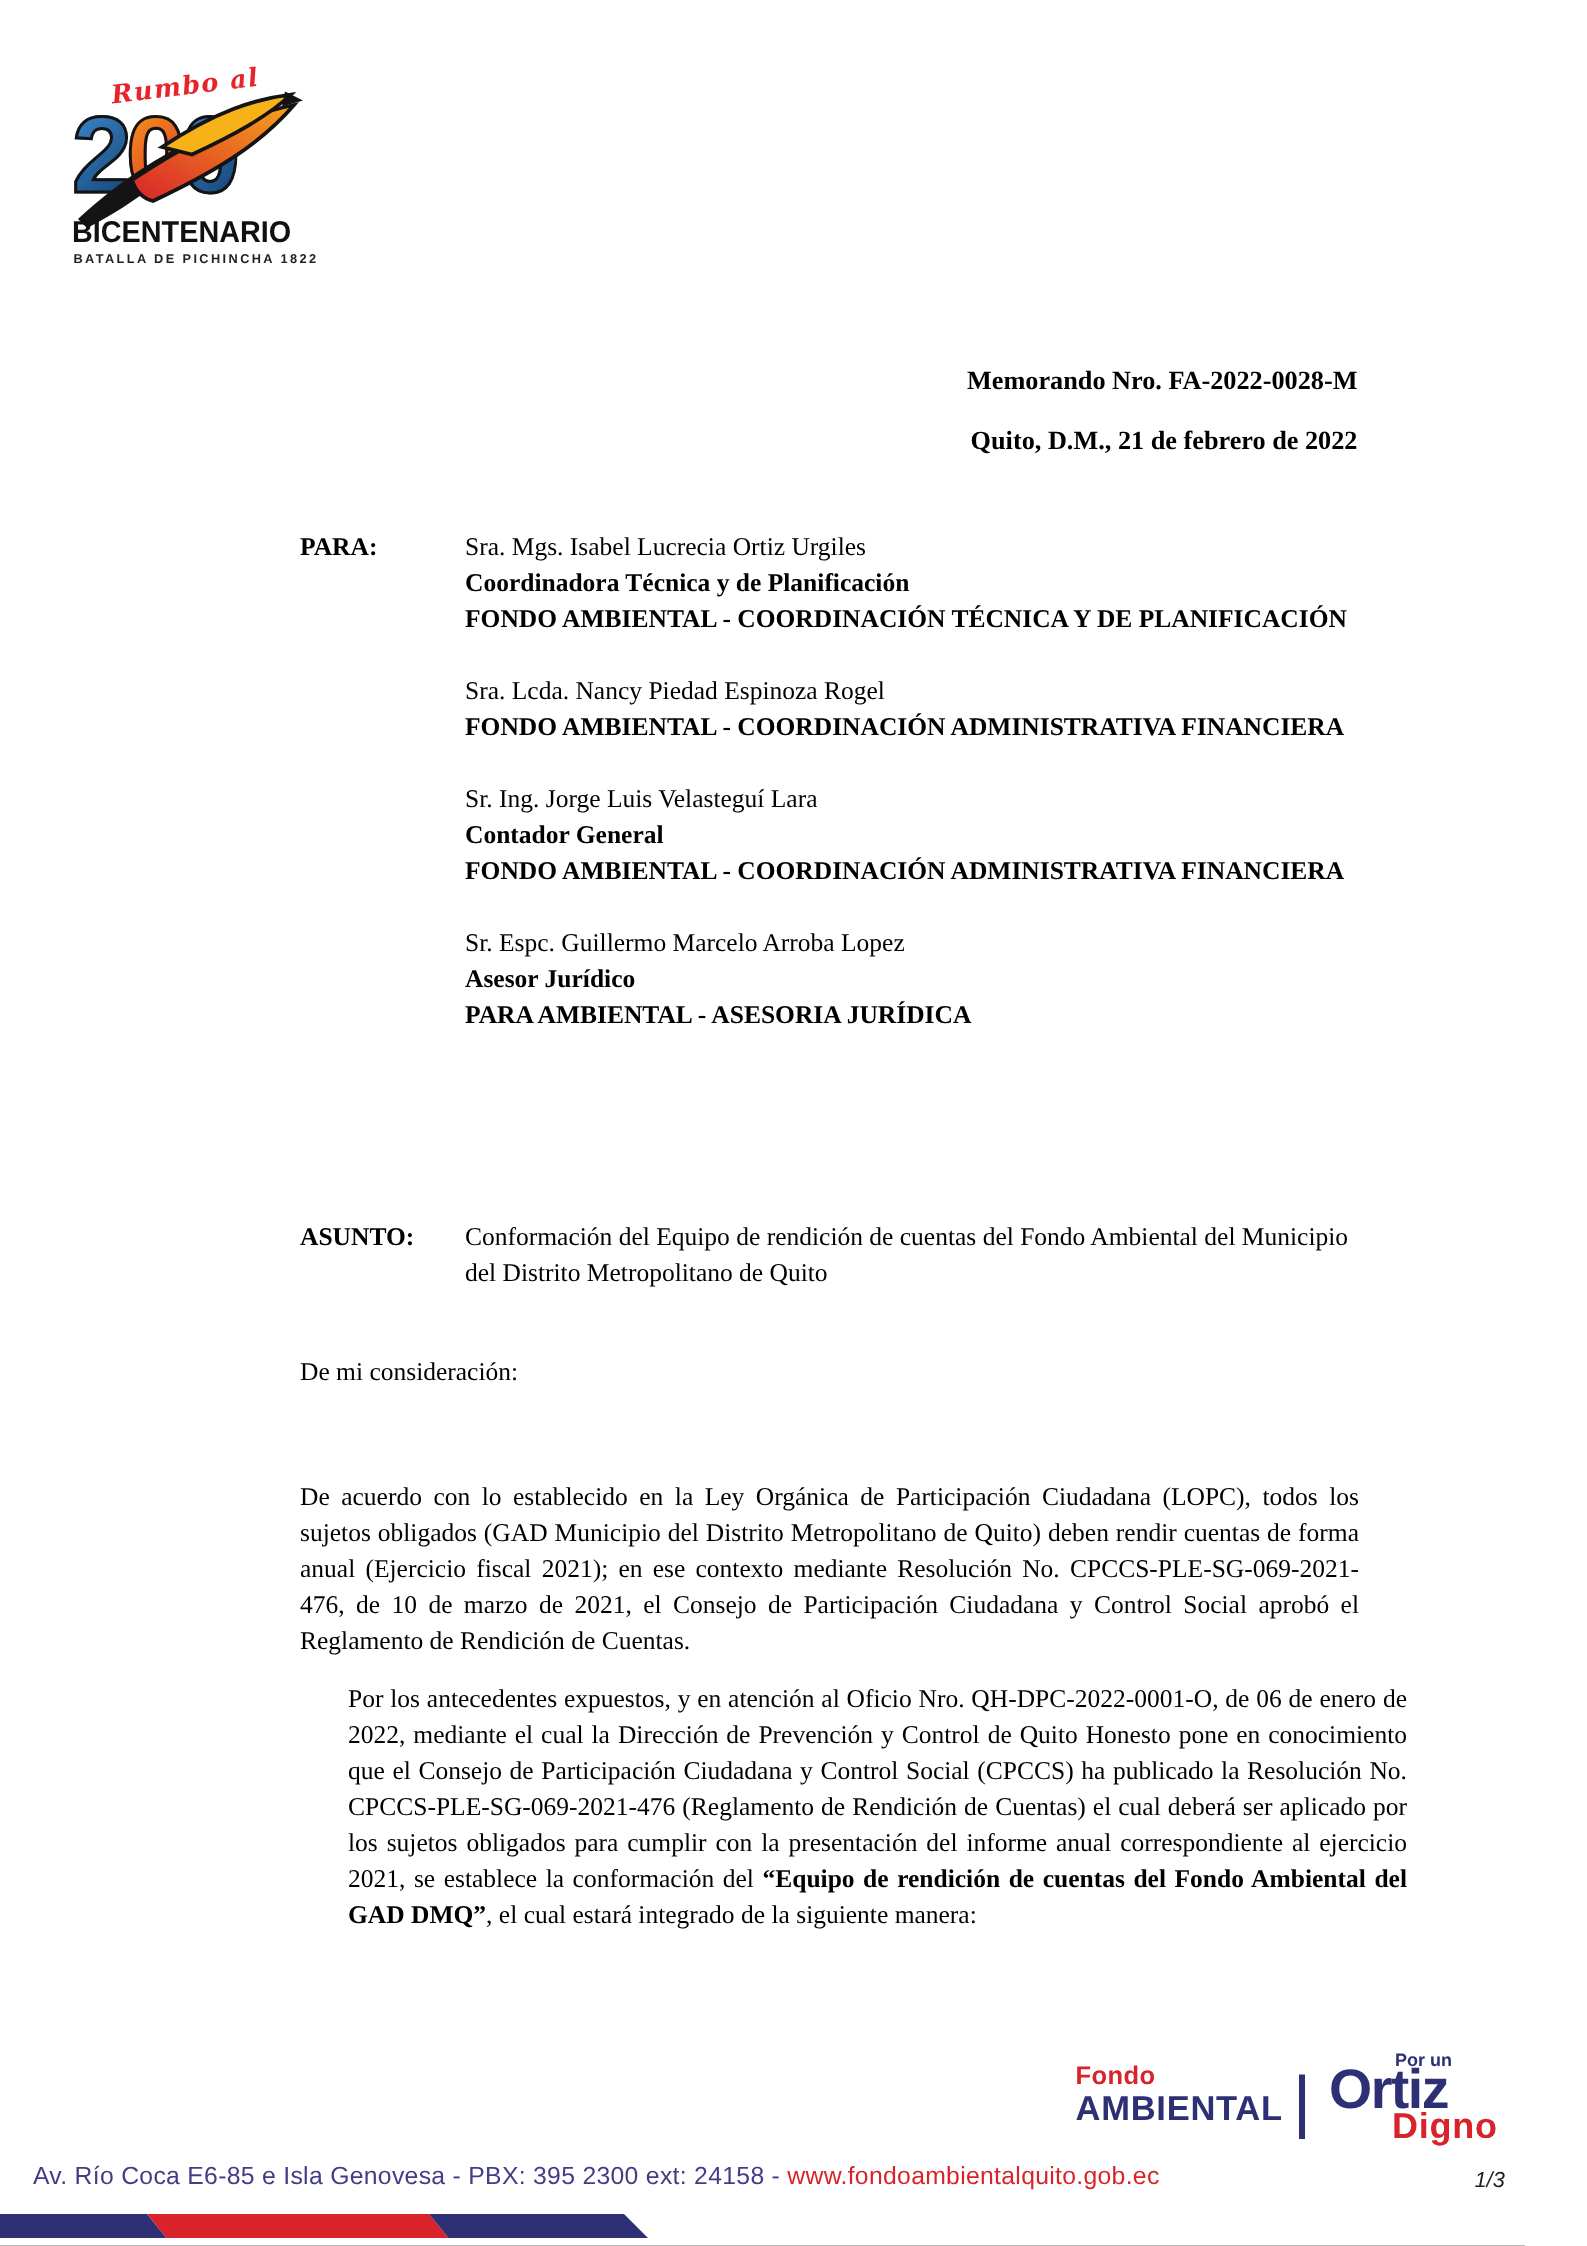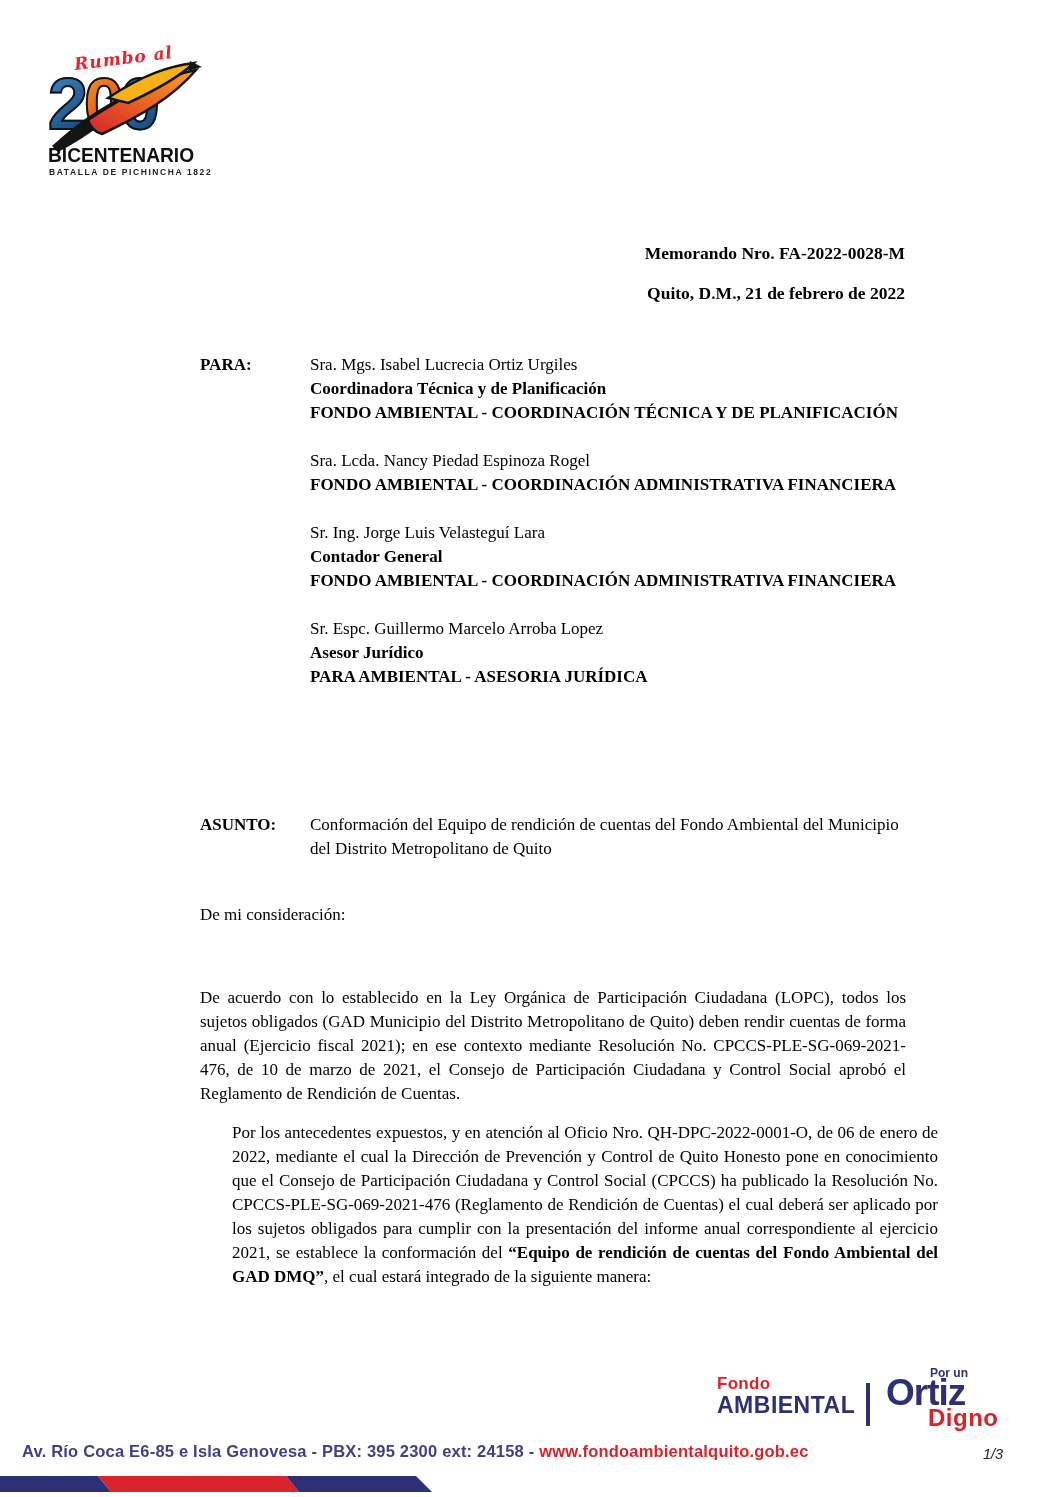--- a/index.html
+++ b/index.html
@@ -71,21 +71,21 @@
   .brand-fondo-1 { position:absolute; left:717px; top:1374px; font-weight:bold; font-size:17px; color:#d8232a; letter-spacing:0.3px; }
   .brand-fondo-2 { position:absolute; left:717px; top:1392px; font-weight:bold; font-size:23px; color:#2e3076; letter-spacing:0.5px; }
   .brand-sep { position:absolute; left:866px; top:1383px; width:4px; height:43px; background:#2e3076; }
   .brand-quito-small { position:absolute; left:930px; top:1366px; font-weight:bold; font-size:12px; color:#2e3076; }
   .brand-quito-big { position:absolute; left:886px; top:1372px; font-weight:bold; font-size:37px; color:#2e3076; letter-spacing:-1px; }
   .brand-quito-sub { position:absolute; left:928px; top:1404px; font-weight:bold; font-size:24px; color:#d8232a; letter-spacing:0.5px; }
 
   
   .footer-address {
     position:absolute; left:22px; top:1442px;
-    font-weight:bold; font-size:16.5px; color:#413e87; letter-spacing:0.2px;
+    font-weight:normal; font-size:16.5px; color:#413e87; letter-spacing:0.2px;
   }
   .footer-address .url { color:#d8232a; }
   .page-number {
     position:absolute; left:983px; top:1446px;
     font-style:italic; font-size:14.5px; color:#222;
   }
   .footer-bar { position:absolute; left:0; top:1476px; }
 </style>
 </head>
 <body>

